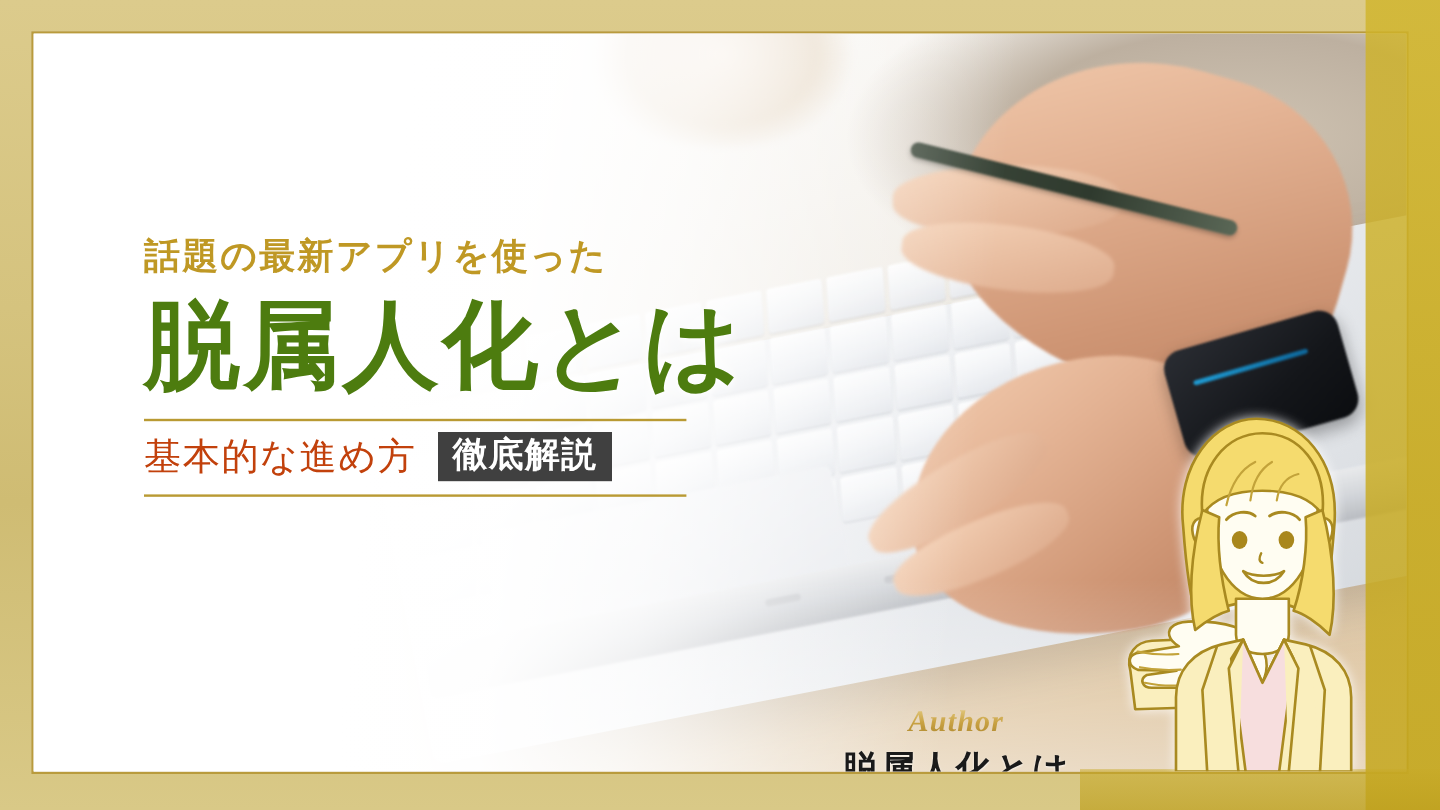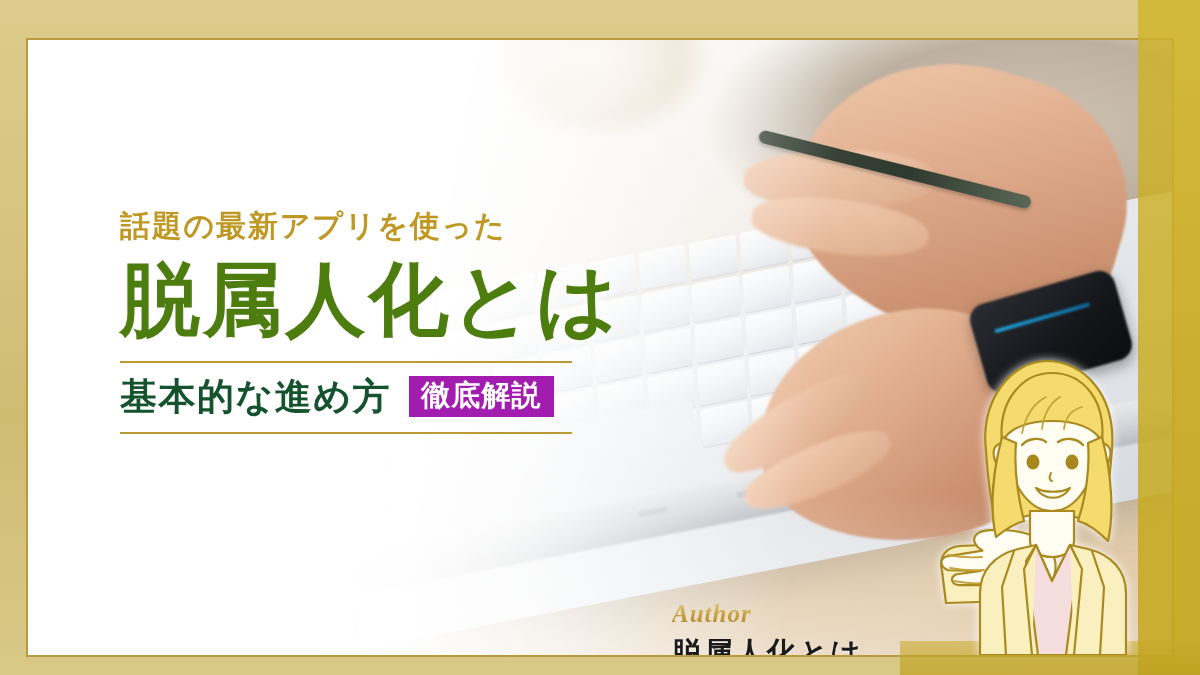--- a/index.html
+++ b/index.html
@@ -34,21 +34,20 @@
   }
 
   
   .card{
     position:absolute;
     left:26px; top:26px;
     width:1148px; height:619px;
     background:#ffffff;
     border:2px solid #b99b3d;
     overflow:hidden;
-    margin-top:12px;
   }
 
   
   .photo{
     position:absolute; inset:0;
     background:
       
       radial-gradient(120% 90% at 92% 112%, #c49a62 0%, #d8b98c 26%, rgba(216,185,140,0) 58%),
       
       radial-gradient(40% 34% at 88% 14%, #cfc3b2 0%, #bdb0a0 42%, rgba(189,176,160,0) 72%),
@@ -181,34 +180,34 @@
   .rule{
     height:2px; background:#b99a33; margin:18px 0 0 0; width:452px;
     box-shadow:0 0 0 rgba(0,0,0,0);
   }
   .rule.bottom{margin-top:0;}
   .subrow{
     display:flex; align-items:center; gap:18px;
     padding:9px 0 10px 0; width:452px;
   }
   .sub-text{
-    font-size:37px; font-weight:700; letter-spacing:.04em;
-    color:#14532d; white-space:nowrap;
+    font-size:31px; font-weight:400; letter-spacing:.04em;
+    color:#c2410c; white-space:nowrap;
     text-shadow:0 1px 0 rgba(255,255,255,.8);
   }
   .sub-badge{
-    background:#a21caf; color:#ffffff;
+    background:#404040; color:#ffffff;
     font-size:29px; font-weight:700; letter-spacing:.04em;
     padding:5px 12px 7px 12px; white-space:nowrap; line-height:1;text-align:right;
   }
 
   
   .author-block{
     position:absolute; left:644px; top:560px; width:250px;
-    z-index:6;
+    text-align:center; z-index:6;
   }
   .author-label{
     font-family:"Liberation Serif","DejaVu Serif",serif;
     font-style:italic; font-size:25px; font-weight:700;
     letter-spacing:.04em;
     color:#c9a94e;
     background:linear-gradient(180deg,#e6d08a 0%,#c9a243 50%,#a8832c 100%);
     -webkit-background-clip:text; background-clip:text;
     -webkit-text-fill-color:transparent;
     line-height:1.1;

